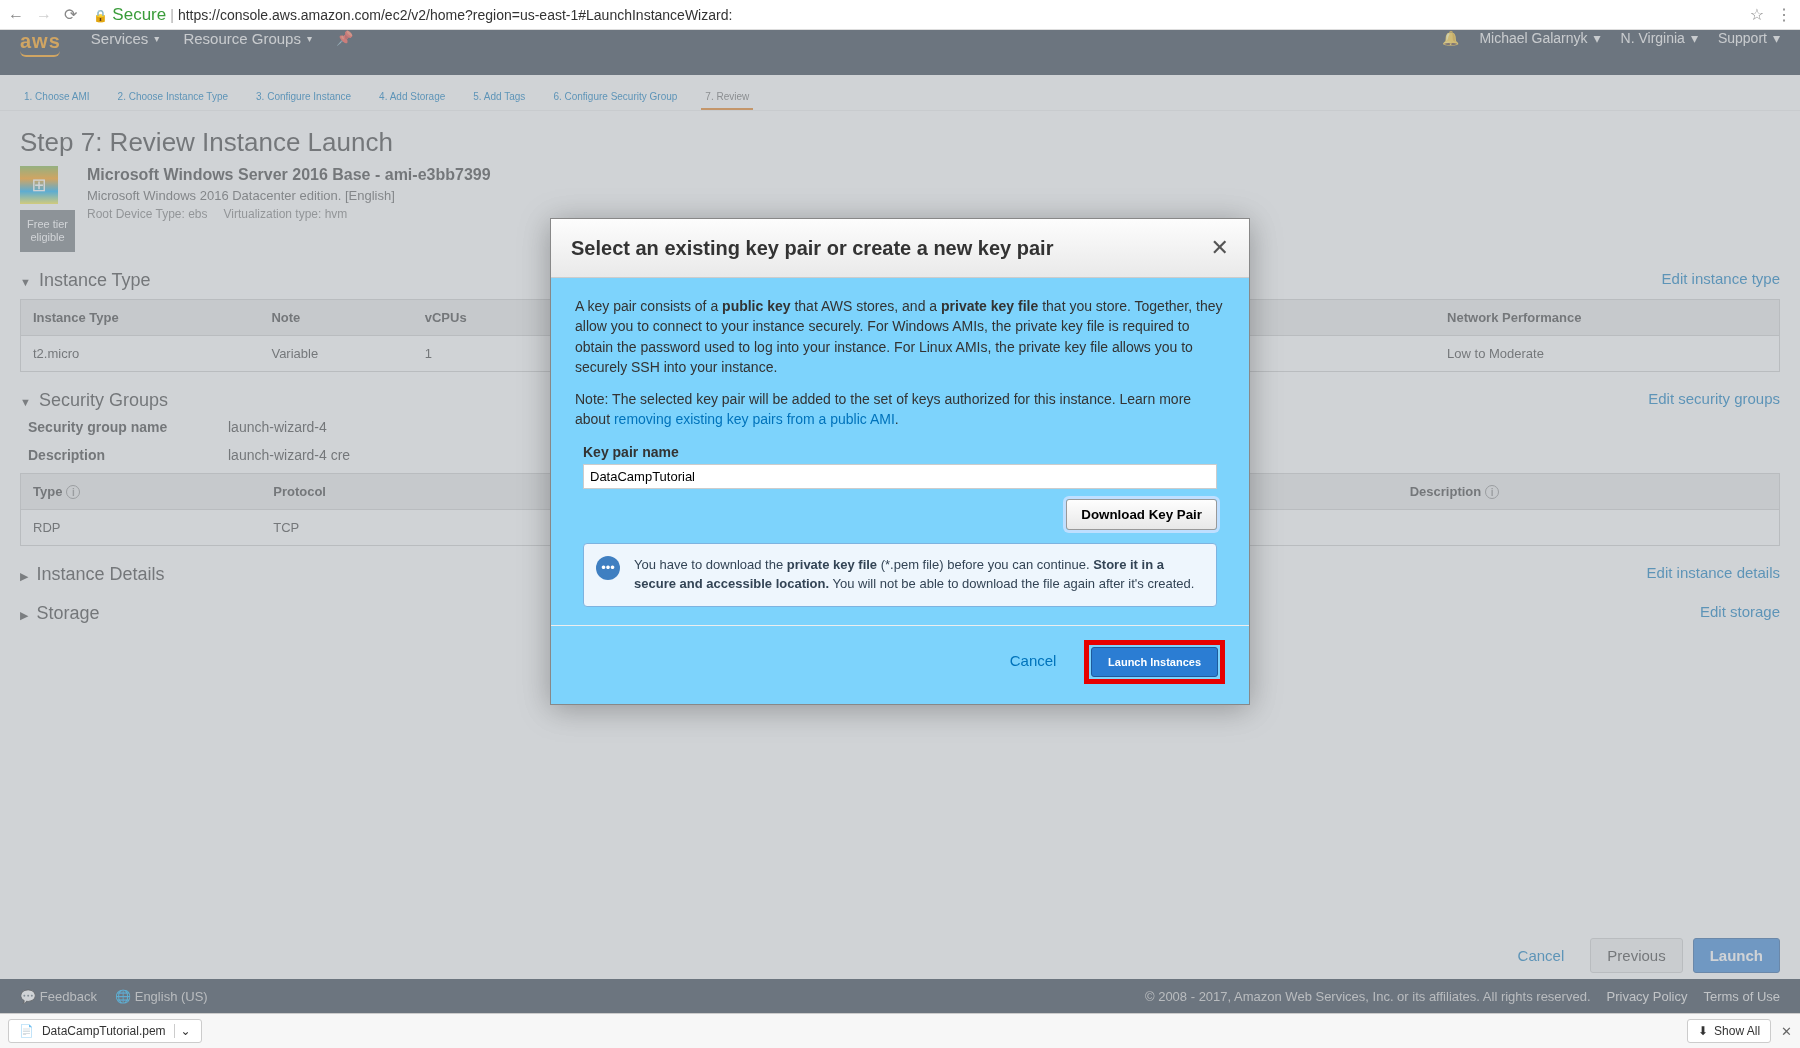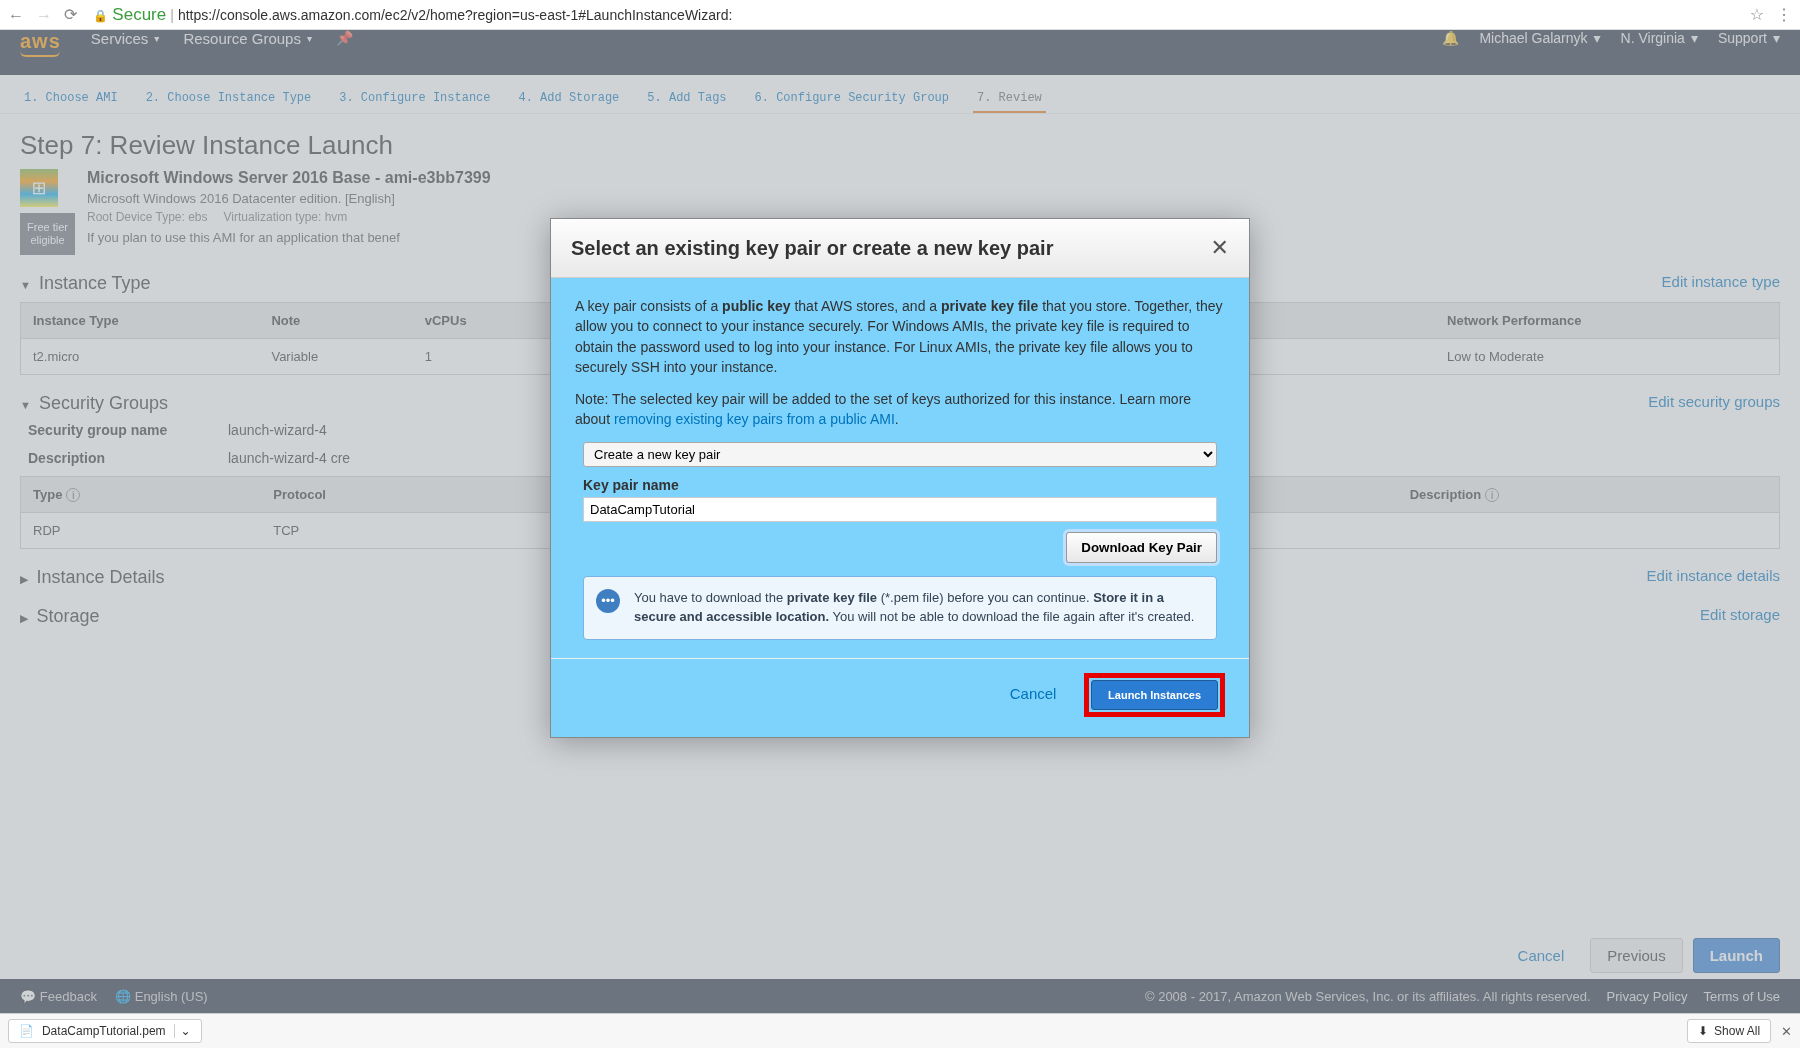--- a/index.html
+++ b/index.html
@@ -19,21 +19,21 @@
 .aws-logo .smile { display:block; width:40px; height:6px; border: 2px solid #ff9900; border-top:none; border-left:none; border-right:none; border-radius: 0 0 20px 20px; position:absolute; bottom:-4px; left:0;}
 .aws-nav .menu-item { color: #eee; font-size: 15px; margin-right: 24px; display: inline-flex; align-items: center; gap: 6px; cursor: pointer; }
 .aws-nav .menu-item .caret { font-size: 10px; }
 .aws-nav .spacer { flex: 1; }
 .aws-nav .pin { color: #bbb; font-size: 14px; }
 .aws-nav .right-item { color: #eee; font-size: 14px; margin-left: 20px; display: inline-flex; align-items: center; gap: 6px; cursor:pointer;}
 .bell { font-size: 16px; }
 
 
 .wizard-tabs { display: flex; padding: 10px 20px 0; gap: 20px; border-bottom: 1px solid #eee; }
-.wizard-tabs .tab { color: #0073bb; font-size: 12px; padding: 6px 4px; border-bottom: 2px solid transparent; cursor: pointer; font-family: Liberation Mono, monospace; }
+.wizard-tabs .tab { color: #0073bb; font-size: 10px; padding: 6px 4px; border-bottom: 2px solid transparent; cursor: pointer; }
 .wizard-tabs .tab.active { color: #666; border-bottom: 2px solid #e47911; }
 
 .content { padding: 10px 20px 80px; }
 .step-title { font-size: 26px; font-weight: 300; color: #333; margin: 6px 0 8px; }
 .ami-row { display: flex; align-items: flex-start; gap: 12px; }
 .ami-icon { width: 38px; height: 38px; background: linear-gradient(#7cb342, #ff9800, #03a9f4, #ffeb3b); display:flex; align-items:center; justify-content:center; color:#fff; font-size:18px;}
 .ami-title { font-weight: bold; font-size: 16px; }
 .free-tier { background: #6b7177; color: #fff; font-size: 11px; padding: 8px 6px; text-align:center; width: 55px; line-height:1.2;}
 .ami-sub { color: #555; font-size: 13px; margin-top: 4px; }
 .ami-meta { color: #777; font-size: 12px; margin-top: 4px; display:flex; gap:16px;}
@@ -160,21 +160,20 @@
       <div class="ami-icon">⊞</div>
       <div class="free-tier">Free tier eligible</div>
     </div>
     <div style="flex:1">
       <div class="ami-title">Microsoft Windows Server 2016 Base - ami-e3bb7399</div>
       <div class="ami-sub">Microsoft Windows 2016 Datacenter edition. [English]</div>
       <div class="ami-meta">
         <span>Root Device Type: ebs</span>
         <span>Virtualization type: hvm</span>
       </div>
-      <div class="ami-note">If you plan to use this AMI for an application that benef</div>
     </div>
   </div>
 
   <div>
     <span class="edit-right">Edit instance type</span>
     <div class="section-header">
         <span class="tri"></span>
         <span>Instance Type</span>
       </div>
   </div>
@@ -283,23 +282,20 @@
     <button class="modal-close">✕</button>
   </div>
   <div class="modal-body">
     <p>
       <span>A key pair consists of a </span><b>public key</b><span> that AWS stores, and a </span><b>private key file</b><span> that you store. Together, they allow you to connect to your instance securely. For Windows AMIs, the private key file is required to obtain the password used to log into your instance. For Linux AMIs, the private key file allows you to securely SSH into your instance.</span>
     </p>
     <p>
       <span>Note: The selected key pair will be added to the set of keys authorized for this instance. Learn more about </span><a class="inline">removing existing key pairs from a public AMI</a><span>.</span>
     </p>
     <div style="padding:0 8px;">
-      <select class="kp-select">
-        <option>Create a new key pair</option>
-      </select>
       <label class="kp-label">Key pair name</label>
       <input class="kp-input" value="DataCampTutorial" style="">
       <button class="download-btn">Download Key Pair</button>
       <div class="info-box">
         <div class="bubble">•••</div>
         <span>You have to download the </span><b>private key file</b><span> (*.pem file) before you can continue. </span><b>Store it in a secure and accessible location.</b><span> You will not be able to download the file again after it's created.</span>
       </div>
     </div>
   </div>
   <div class="modal-footer">

